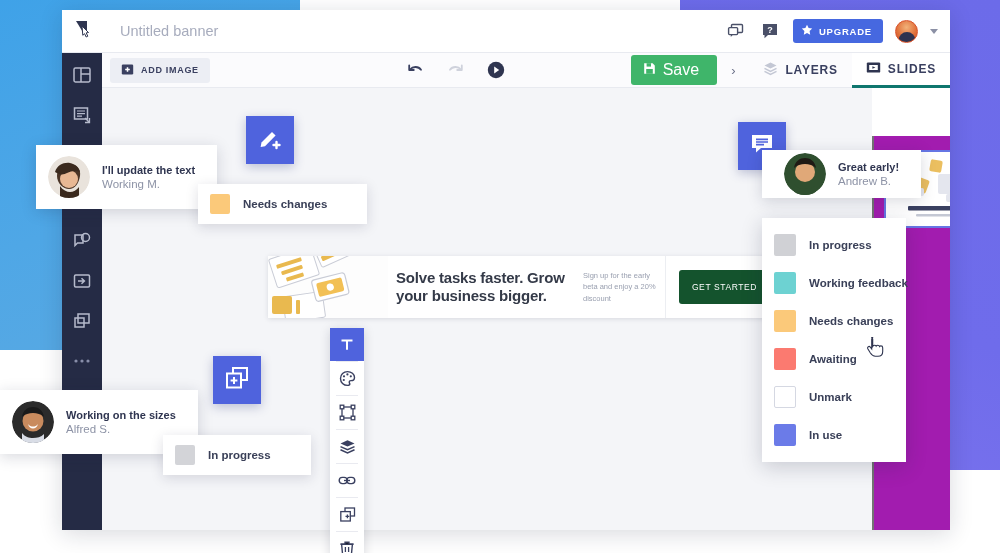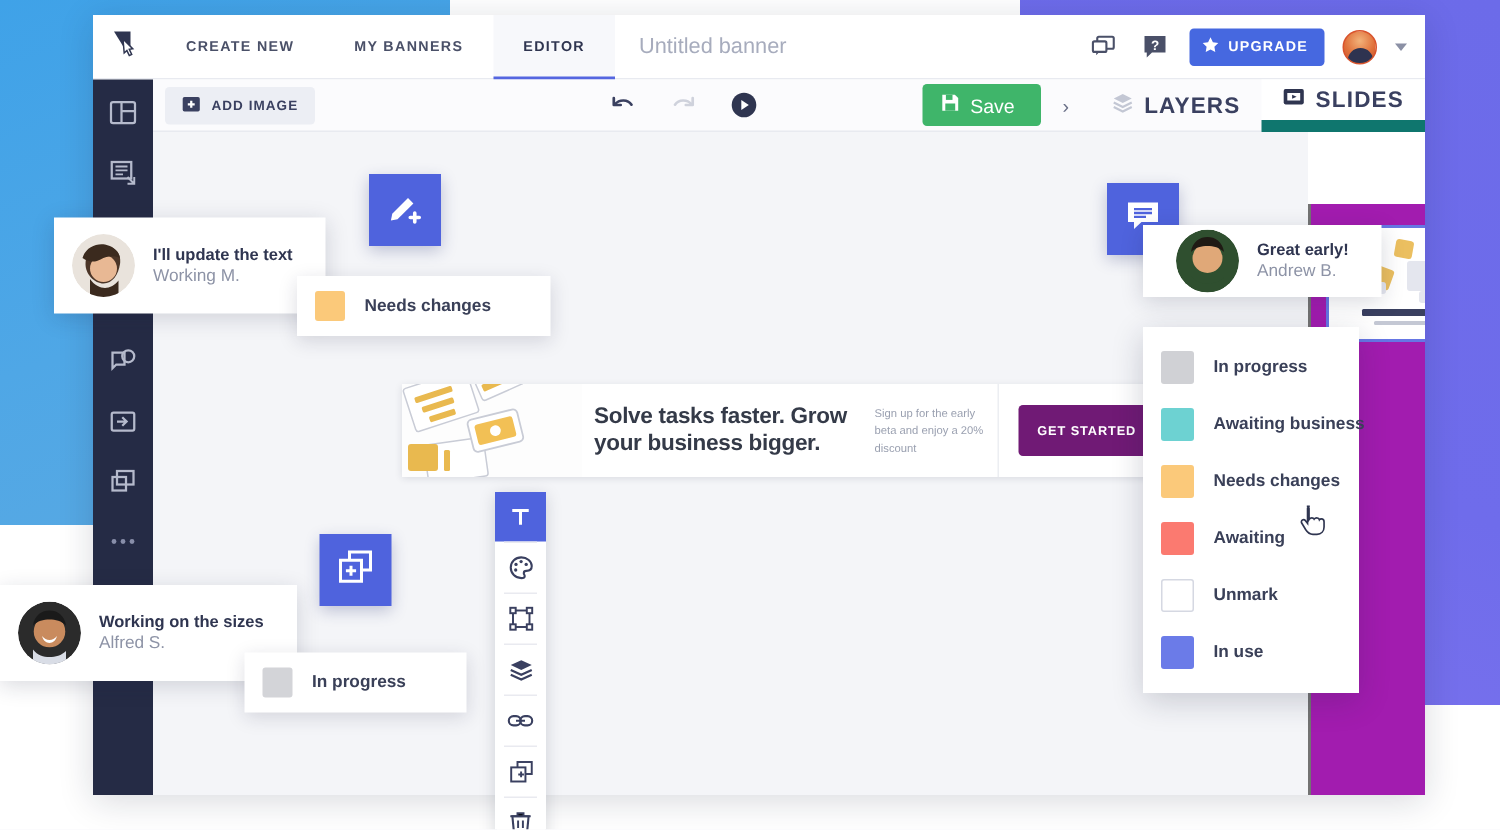--- a/index.html
+++ b/index.html
@@ -94,29 +94,29 @@
     margin-left: 48px; display: flex; align-items: center; gap: 7px;
     background: #eceef4; border-radius: 3px; padding: 5px 11px;
     font-size: 9px; font-weight: bold; letter-spacing: .7px; color: #3a4060;
     cursor: pointer;
   }
   .undo-group { margin-left: auto; display: flex; align-items: center; gap: 18px; }
   .tb-right { display: flex; align-items: center; margin-left: auto; }
   .save-btn {
     display: flex; align-items: center; gap: 7px;
     background: #3fb56a; color:#fff; border-radius: 3px;
-    padding: 6px 18px 6px 12px; font-size: 13px; cursor: pointer;
+    padding: 6px 18px 6px 12px; font-size: 16px; cursor: pointer;
   }
   .chev-right { padding: 0 14px; cursor: pointer; color:#6a7088; font-size:13px; }
   .tb-tab {
     display: flex; align-items: center; gap: 7px; height: 35px;
-    padding: 0 14px; font-size: 15px; font-weight: bold; letter-spacing: .8px;
+    padding: 0 14px; font-size: 12px; font-weight: bold; letter-spacing: .8px;
     color: #3a4060; cursor: pointer;
   }
-  .tb-tab.sel { background:#fff; border-bottom: 8px solid #0f766e; }
+  .tb-tab.sel { background:#fff; border-bottom: 3px solid #0f766e; }
 
   
   .rail {
     position: absolute; left: 0; top: 43px; width: 40px; height: 477px;
     background: #252b45; padding-top: 12px;
     display: flex; flex-direction: column; align-items: center; gap: 20px;
   }
   .rail-icon { width: 20px; height: 20px; cursor: pointer; opacity: .85; }
 
   
@@ -137,22 +137,22 @@
   }
   .banner-sub {
     width: 86px; display: flex; align-items: center; text-align: left;
     font-size: 7.5px; color: #9aa0b0; line-height: 1.5; padding: 0 4px;
   }
   .banner-cta-wrap {
     width: 118px; border-left: 1px solid #eceef2;
     display: flex; align-items: center; justify-content: center;
   }
   .banner-cta {
-    background: #701a75; color: #fff; border-radius: 3px;
-    font-size: 8.5px; font-weight: bold; letter-spacing: .6px;
+    background: #14532d; color: #fff; border-radius: 3px;
+    font-size: 8.5px; font-weight: normal; letter-spacing: .6px;
     padding: 12px 13px; cursor: pointer;
   }
 
   
   .slides-panel {
     position: absolute; left: 810px; top: 78px; width: 78px; height: 442px;
     background: #a21caf; border-left: 2px solid #737373; margin-top: 48px;
   }
   .slide-thumb {
     position: absolute; left: 10px; top: 14px; width: 118px; height: 78px;
@@ -245,31 +245,20 @@
     <div class="topbar">
       <div class="brand">
         <span>
           <svg width="20" height="20" viewBox="0 0 20 20">
             <path d="M3 2h11v11h-4.2L3 2z" fill="#2f3550"></path>
             <path d="M9 7l6.5 6.5-2.3.4 1.6 3.3-1.6.8-1.6-3.3-1.8 1.6z" fill="#fff" stroke="#2f3550" stroke-width="1"></path>
           </svg>
         </span>
       </div>
 
-      <div class="nav-tabs">
-        <div class="nav-tab">
-          <span>CREATE NEW</span>
-        </div>
-        <div class="nav-tab">
-          <span>MY BANNERS</span>
-        </div>
-        <div class="nav-tab active">
-          <span>EDITOR</span>
-        </div>
-      </div>
 
       <div class="doc-title">Untitled banner</div>
 
       <div class="topbar-right">
         <div class="icon-btn">
           <svg width="18" height="18" viewBox="0 0 18 18">
             <rect x="4.5" y="2.5" width="11" height="8" rx="1" fill="none" stroke="#4a5068" stroke-width="1.4"></rect>
             <path d="M4.5 10.5v2.6l2.4-2.6" fill="none" stroke="#4a5068" stroke-width="1.4"></path>
             <rect x="1.6" y="5.6" width="9" height="7" rx="1" fill="#fff" stroke="#4a5068" stroke-width="1.4"></rect>
           </svg>
@@ -614,21 +603,21 @@
     <span class="chip-label">In progress</span>
   </div>
 
   <div class="dropdown">
     <div class="dd-item">
       <span class="dd-sw" id="dd-sw-0" style="background: rgb(208, 209, 213);"></span>
       <span class="dd-label">In progress</span>
     </div>
     <div class="dd-item">
       <span class="dd-sw" id="dd-sw-1" style="background: rgb(109, 210, 210);"></span>
-      <span class="dd-label">Awaiting business</span>
+      <span class="dd-label">Working feedback</span>
     </div>
     <div class="dd-item">
       <span class="dd-sw" id="dd-sw-2" style="background: rgb(251, 201, 122);"></span>
       <span class="dd-label">Needs changes</span>
     </div>
     <div class="dd-item">
       <span class="dd-sw" id="dd-sw-4" style="background: rgb(251, 122, 112);"></span>
       <span class="dd-label">Awaiting</span>
     </div>
     <div class="dd-item">

